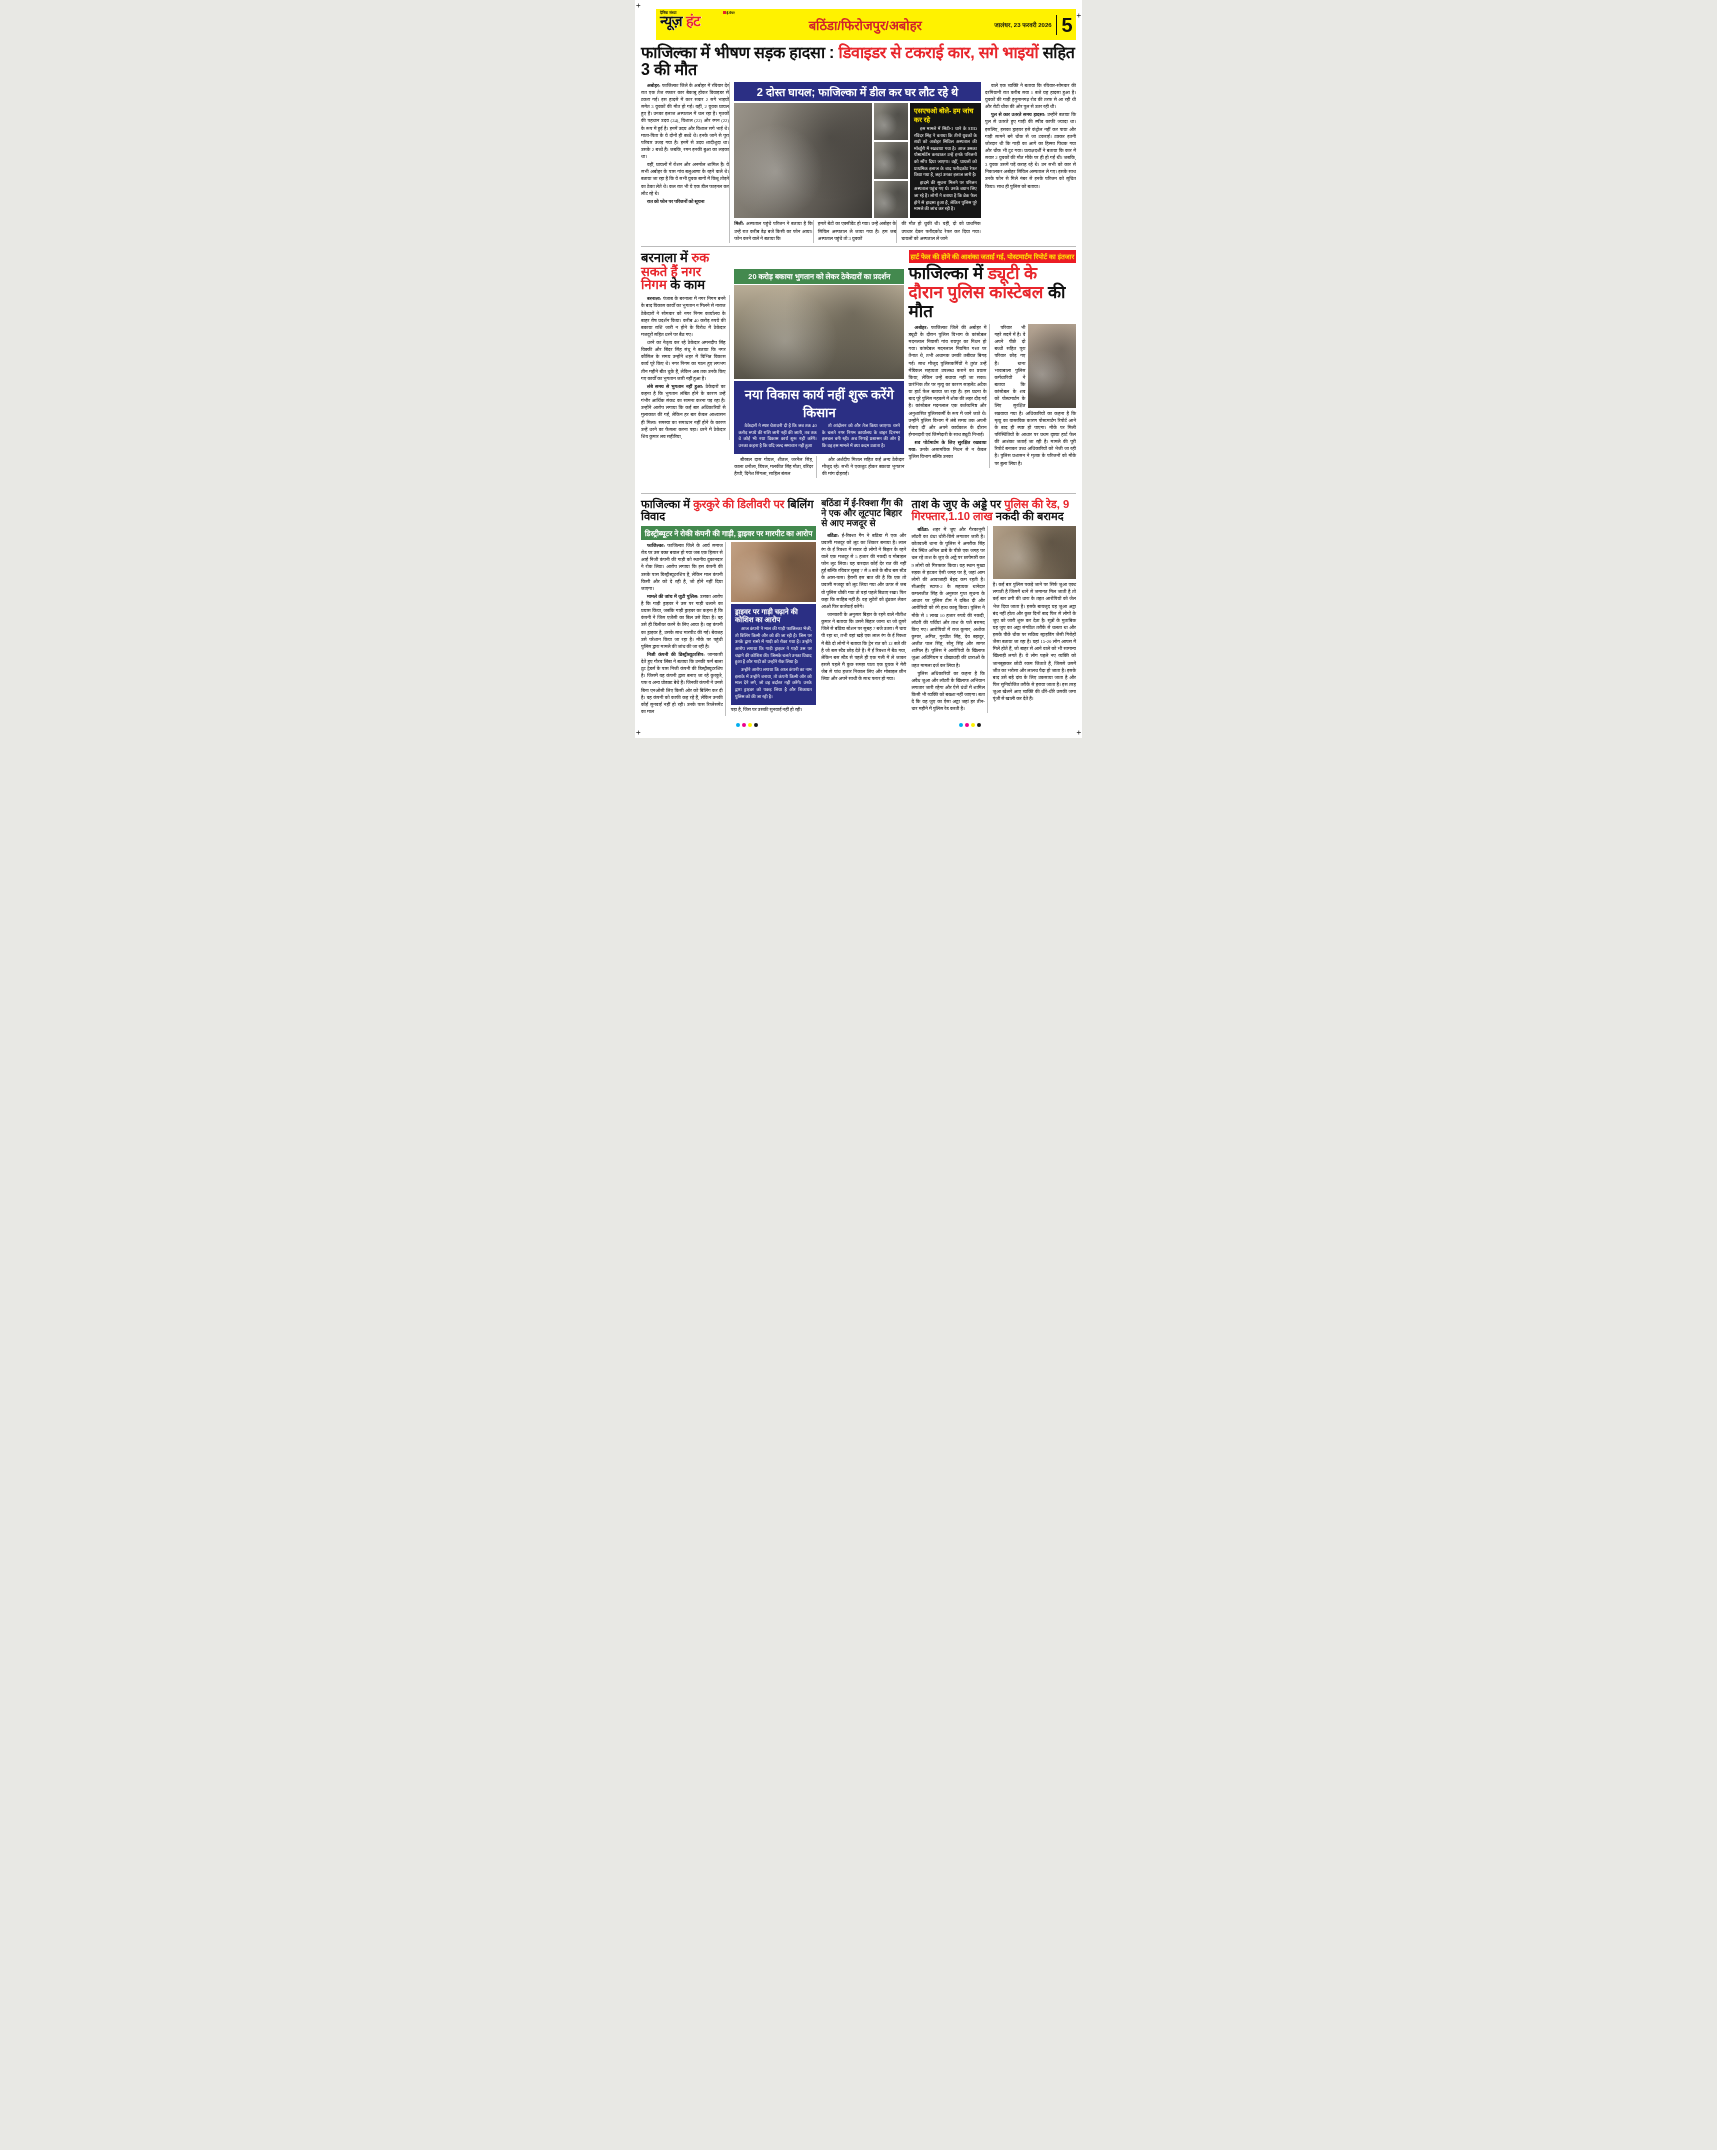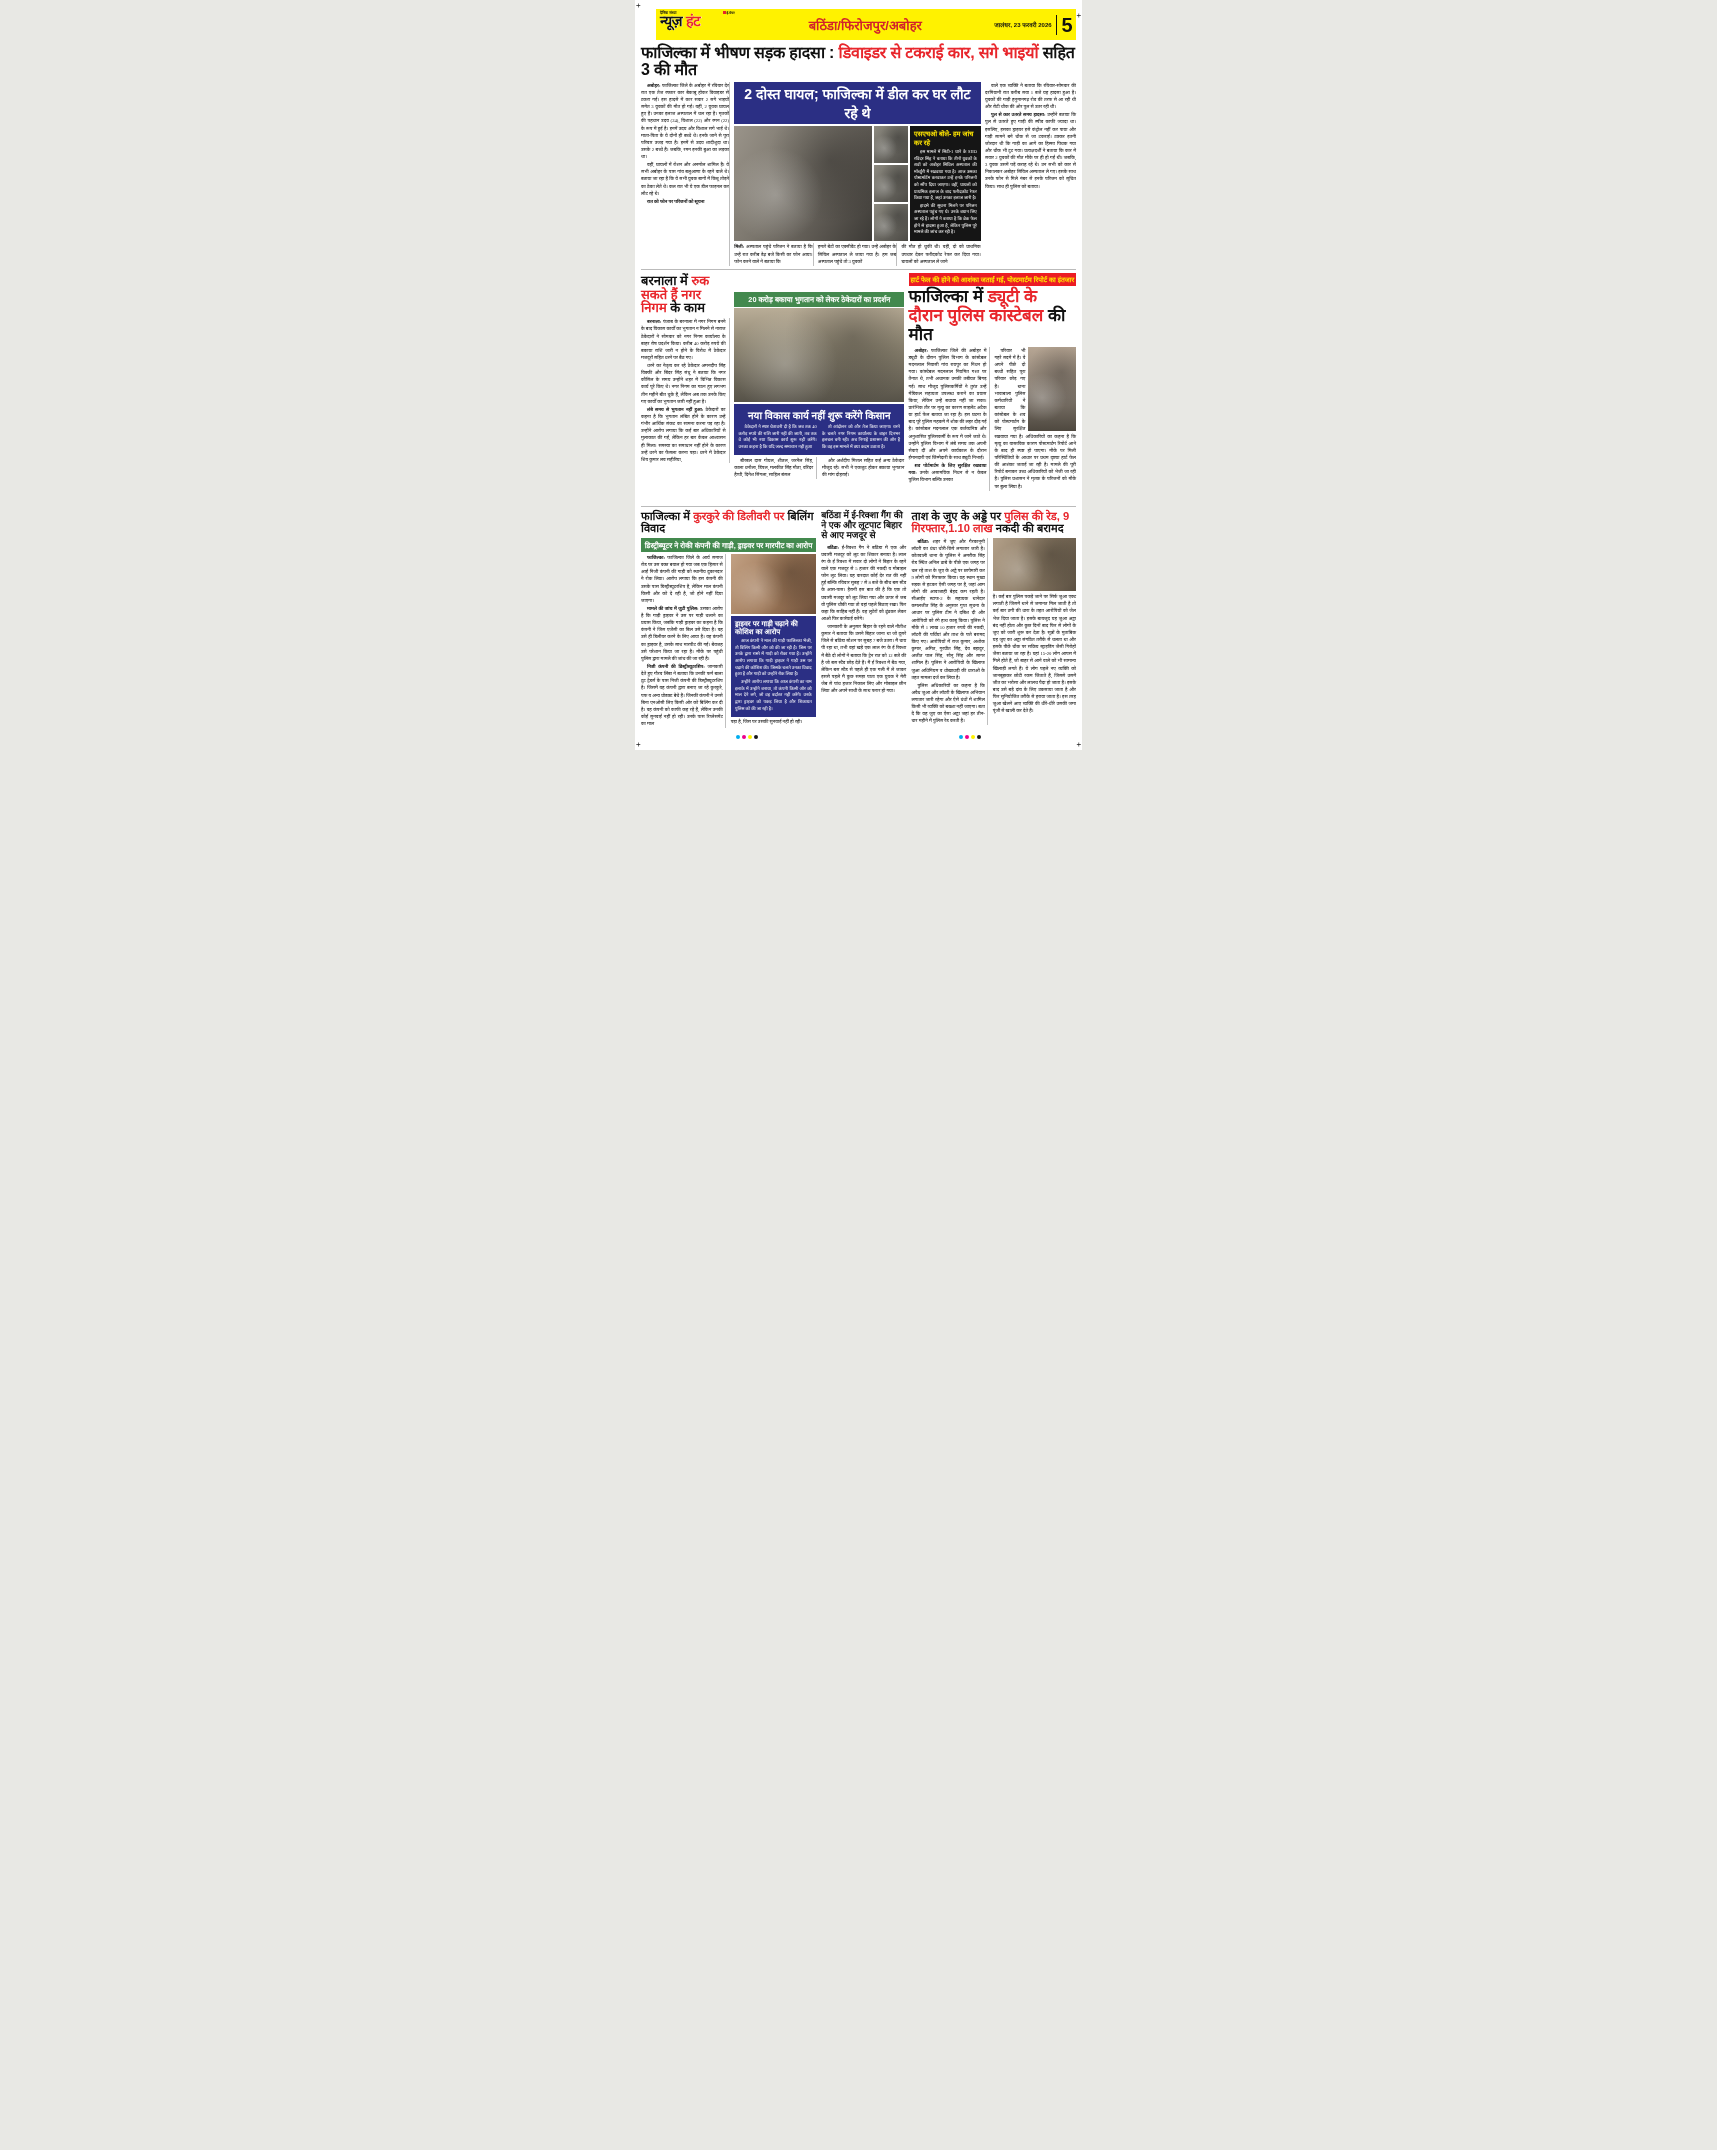--- a/index.html
+++ b/index.html
@@ -46,21 +46,21 @@
   .bodytext{font-size:4.7px;line-height:1.52;text-align:justify;}
   .bodytext p{margin:0 0 0.9px 0;text-indent:6px;}
   .lead{font-weight:bold;}
   .insub{font-weight:bold;}
   .colrule{border-right:0.4px solid #bfbfbf;}
 
   
   .s1-grid{display:grid;grid-template-columns:89px 1fr 91px;column-gap:4.3px;padding-bottom:3.4px;}
   .s1-grid>div{min-width:0;}
   .strap-blue{background:#2B2F84;color:#fff;font-family:"Liberation Sans",sans-serif;font-weight:bold;
-    font-size:14px;text-align:center;padding:2.2px 1.7px;}
+    font-size:11px;text-align:center;padding:2.2px 1.7px;}
   .s1-photo-row{display:flex;gap:1.7px;margin-top:1.7px;}
   .photo{background:linear-gradient(135deg,#8d8a80 0%,#6f6d66 45%,#4c4a45 100%);position:relative;overflow:hidden;}
   .photo::after{content:"";position:absolute;inset:0;background:
      radial-gradient(circle at 30% 60%, rgba(255,255,255,.25), transparent 40%),
      radial-gradient(circle at 70% 30%, rgba(0,0,0,.25), transparent 50%);}
   .crash{flex:0 0 56%;height:115px;background:linear-gradient(120deg,#9a948a,#7b766d 40%,#57534d 75%,#3c3a36);}
   .portraits{flex:0 0 14%;display:flex;flex-direction:column;gap:1.7px;}
   .portraits .photo{flex:1;}
   .shobox{flex:1;background:#151515;color:#fff;padding:3.4px 3.9px;}
   .shobox .t{color:#FFE500;font-family:"Liberation Sans",sans-serif;font-weight:bold;font-size:6.7px;margin-bottom:1.7px;}
@@ -68,21 +68,21 @@
   .caption-row{display:grid;grid-template-columns:1fr 1fr 1fr;column-gap:4.3px;margin-top:2.6px;}
   .caption-row .bodytext p{text-indent:0;}
 
   
   .sec2{display:grid;grid-template-columns:89px 170px 1fr;column-gap:4.3px;border-top:0.4px solid #bbb;padding-top:3px;}
   .sec2>div{min-width:0;}
   .strap-green{background:#43894E;color:#fff;font-family:"Liberation Sans",sans-serif;font-weight:bold;
     font-size:7.3px;text-align:center;padding:2.2px 1.7px;margin-bottom:1.7px;}
   .protest{height:94px;background:linear-gradient(180deg,#b9ad97 0%,#8e8673 40%,#565248 100%);}
   .bluebox{background:#2B2F84;color:#fff;padding:3.4px 4.3px;margin-top:2.2px;}
-  .bluebox .t{font-family:"Liberation Sans",sans-serif;font-weight:bold;font-size:10px;text-align:center;margin-bottom:2.2px;}
+  .bluebox .t{font-family:"Liberation Sans",sans-serif;font-weight:bold;font-size:13px;text-align:center;margin-bottom:2.2px;}
   .bluebox-cols{display:grid;grid-template-columns:1fr 1fr;column-gap:5.2px;}
   .bluebox .bodytext{font-size:4.4px;color:#fff;}
   .names-row{display:grid;grid-template-columns:1fr 1fr;column-gap:5.2px;margin-top:2.2px;}
   .kicker-red{background:#EC1C24;color:#FFE500;font-family:"Liberation Sans",sans-serif;font-weight:bold;
     font-size:6.7px;text-align:center;padding:1.7px 1.7px;margin-bottom:1.7px;}
   .s3-cols{display:grid;grid-template-columns:1fr 1fr;column-gap:4.3px;}
   .s3-cols>div{min-width:0;}
   .constable{float:right;width:48px;height:84px;margin:0 0 1.7px 2.6px;background:linear-gradient(180deg,#b7a694,#7d746a 60%,#4e483f);}
 
   

